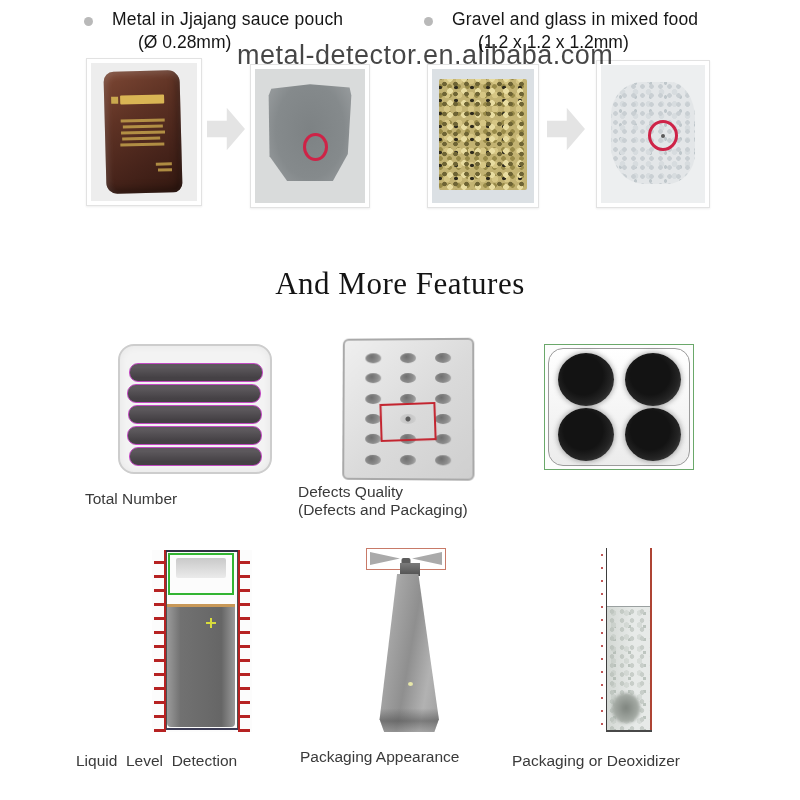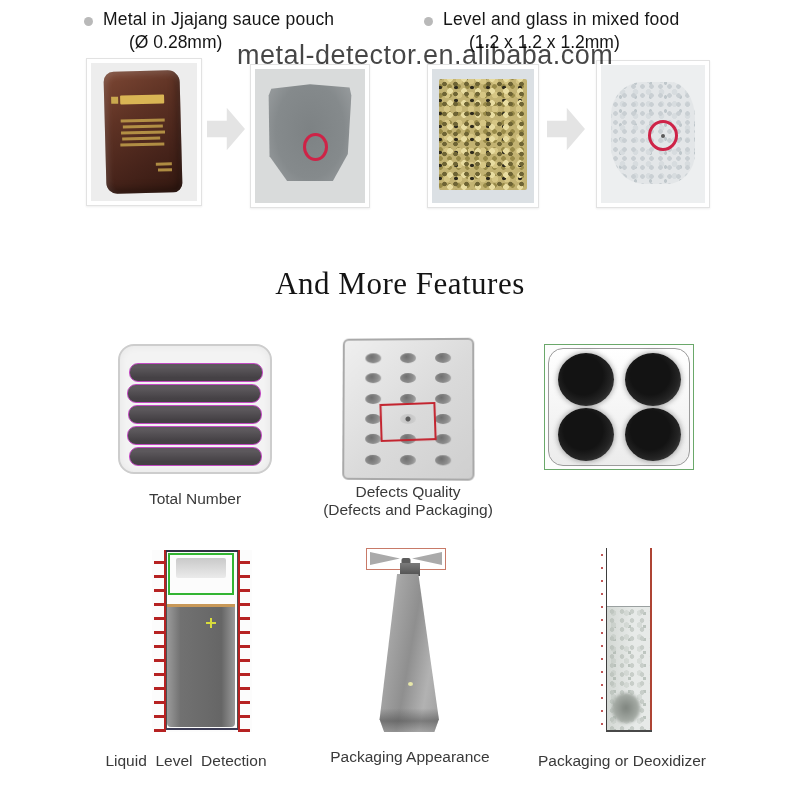--- a/index.html
+++ b/index.html
@@ -1,20 +1,20 @@
 <!DOCTYPE html>
 <html><head>
 <meta charset="utf-8">
 <style>
   html,body{margin:0;padding:0;background:#ffffff;}
   .page{position:relative;width:800px;height:800px;background:#fff;overflow:hidden;
         font-family:"Liberation Sans",sans-serif;color:#1a1a1a;}
 
   
-  .cap{position:absolute;display:flex;gap:10px;}
+  .cap{position:absolute;display:flex;gap:19px;}
   .bullet{width:9px;height:9px;border-radius:50%;background:#b9b9b9;margin-top:9px;flex:0 0 auto;}
   .cap .t1{font-size:17.5px;letter-spacing:.2px;color:#151515;line-height:23px;display:block;}
   .cap .t2{font-size:17.5px;color:#151515;line-height:23px;display:block;margin-left:26px;}
 
   
   .watermark{position:absolute;left:237px;top:40px;font-size:27px;color:#000000;opacity:.72;
              letter-spacing:.5px;z-index:6;white-space:nowrap;}
 
   
   .frame{position:absolute;background:#fff;border:1px solid #e2e2e2;box-shadow:0 1px 2px rgba(0,0,0,.07);padding:4px;}
@@ -147,42 +147,42 @@
                background-image:
                  linear-gradient(90deg,rgba(160,170,160,.28),rgba(0,0,0,0) 60%),
                  radial-gradient(circle,#c8cec9 0 2px,transparent 2.6px),
                  radial-gradient(circle,#d7dcd8 0 2.5px,transparent 3px),
                  radial-gradient(circle,#bdc5bf 0 1.5px,transparent 2px);
                background-size:100% 100%,10px 9px,13px 12px,15px 13px;}
   .deox .blob{position:absolute;left:5px;bottom:7px;width:28px;height:30px;
               background:radial-gradient(#7d837d,#a9afa9 68%,rgba(169,175,169,0) 76%);filter:blur(1.5px);}
 
   
-  .fcap{position:absolute;width:220px;text-align:center;font-size:15.5px;color:#3a3a3a;line-height:18px;}
+  .fcap{position:absolute;width:220px;text-align:left;font-size:15.5px;color:#3a3a3a;line-height:18px;}
   .fcap span{display:block;white-space:pre-wrap;}
 </style>
 </head>
 <body>
 
 <div class="page">
 
   <div class="watermark">metal-detector.en.alibaba.com</div>
 
   <div class="cap" style="left:84px;top:8px;">
     <div class="bullet"></div>
     <div>
       <span class="t1">Metal in Jjajang sauce pouch</span>
       <span class="t2">(Ø 0.28mm)</span>
     </div>
   </div>
 
   <div class="cap" style="left:424px;top:8px;">
     <div class="bullet"></div>
     <div>
-      <span class="t1">Level and glass in mixed food</span>
+      <span class="t1">Gravel and glass in mixed food</span>
       <span class="t2">(1.2 x 1.2 x 1.2mm)</span>
     </div>
   </div>
 
   <div class="frame" style="left:86px;top:58px;width:106px;height:138px;">
     <div class="inner" style="background:#ededed;">
       <div class="pouch">
         <span class="sq"></span>
         <span class="ttl"></span>
         <span class="ln" style="left:16px;top:48px;width:44px;"></span>

